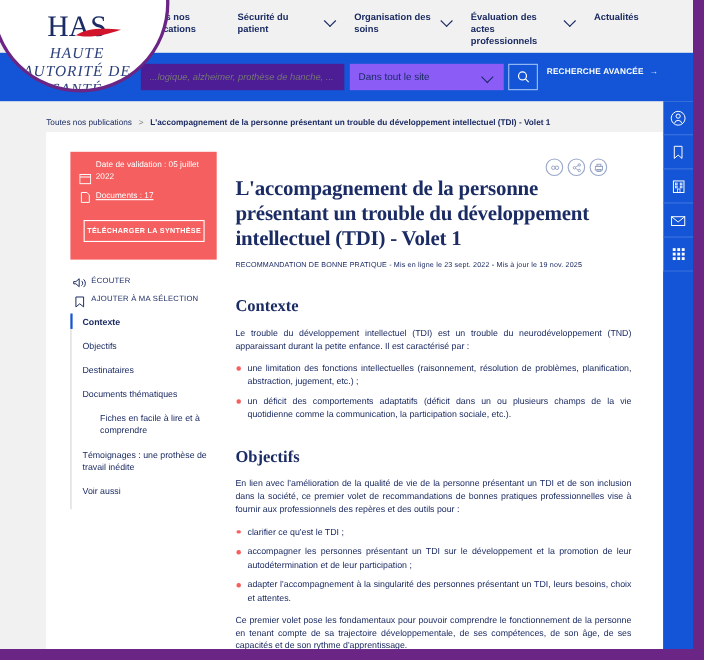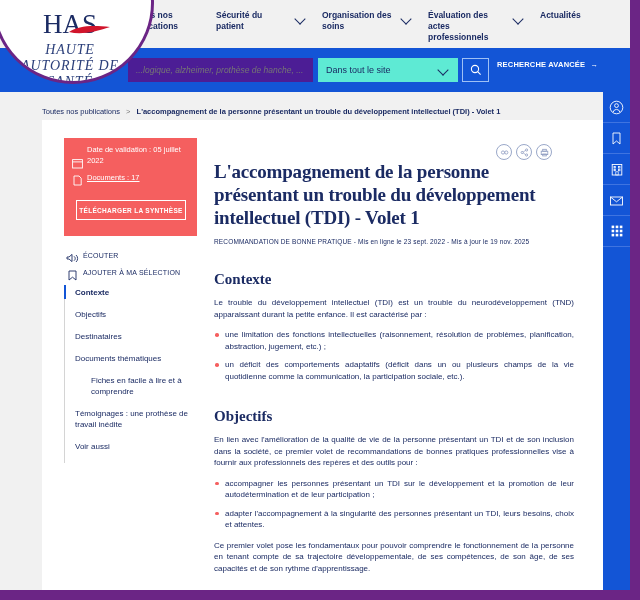--- a/index.html
+++ b/index.html
@@ -25,21 +25,21 @@
   .nav-label.auto{width:auto;white-space:nowrap;}
   .chev{width:14px;height:11px;position:relative;flex:0 0 14px;margin-left:4px;margin-top:4px;}
   .chev:before{content:"";position:absolute;left:2px;top:1px;width:7px;height:7px;
     border-right:1.3px solid #1b2b63;border-bottom:1.3px solid #1b2b63;transform:rotate(45deg);}
 
   
   .searchband{position:absolute;left:0;top:48px;width:630px;height:44px;background:#1355d6;}
   .search-input{position:absolute;left:128px;top:58px;width:185px;height:24px;background:#4c1d95;
     border:none;outline:none;font-size:8.5px;font-style:italic;color:#8d8d8d;padding:0 8px;
     font-family:"Liberation Sans", sans-serif;box-sizing:border-box;}
-  .search-select{position:absolute;left:318px;top:58px;width:140px;height:24px;background:#5eead4;
+  .search-select{position:absolute;left:318px;top:58px;width:140px;height:24px;background:#8b5cf6;
     display:flex;align-items:center;padding:0 8px;box-sizing:border-box;}
   .search-select .sel-txt{font-size:9px;color:#1b2b63;flex:1;}
   .sel-chev{width:12px;height:8px;position:relative;}
   .sel-chev:before{content:"";position:absolute;left:1px;top:0;width:7px;height:7px;
     border-right:1.3px solid #1b2b63;border-bottom:1.3px solid #1b2b63;transform:rotate(45deg);}
   .search-btn{position:absolute;left:462px;top:58px;width:27px;height:24px;border:1px solid #9fc0f5;
     background:#1355d6;display:flex;align-items:center;justify-content:center;box-sizing:border-box;}
   .adv-search{position:absolute;left:497px;top:60px;font-size:7.5px;font-weight:bold;color:#fff;
     line-height:9.5px;letter-spacing:.2px;}
   .adv-arrow{display:inline-block;margin-left:3px;}
@@ -261,20 +261,21 @@
       <h2 class="sec">Contexte</h2>
       <p class="body">Le trouble du développement intellectuel (TDI) est un trouble du neurodéveloppement (TND) apparaissant durant la petite enfance. Il est caractérisé par :</p>
       <ul class="bl">
         <li>une limitation des fonctions intellectuelles (raisonnement, résolution de problèmes, planification, abstraction, jugement, etc.) ;</li>
         <li>un déficit des comportements adaptatifs (déficit dans un ou plusieurs champs de la vie quotidienne comme la communication, la participation sociale, etc.).</li>
       </ul>
 
       <h2 class="sec">Objectifs</h2>
       <p class="body">En lien avec l'amélioration de la qualité de vie de la personne présentant un TDI et de son inclusion dans la société, ce premier volet de recommandations de bonnes pratiques professionnelles vise à fournir aux professionnels des repères et des outils pour :</p>
       <ul class="bl">
+        <li>clarifier ce qu'est le TDI ;</li>
         <li>accompagner les personnes présentant un TDI sur le développement et la promotion de leur autodétermination et de leur participation ;</li>
         <li>adapter l'accompagnement à la singularité des personnes présentant un TDI, leurs besoins, choix et attentes.</li>
       </ul>
       <p class="body">Ce premier volet pose les fondamentaux pour pouvoir comprendre le fonctionnement de la personne en tenant compte de sa trajectoire développementale, de ses compétences, de son âge, de ses capacités et de son rythme d'apprentissage.</p>
 
     </div>
   </div>
 
   <div class="rightrail">
     <div class="rail-btn">

